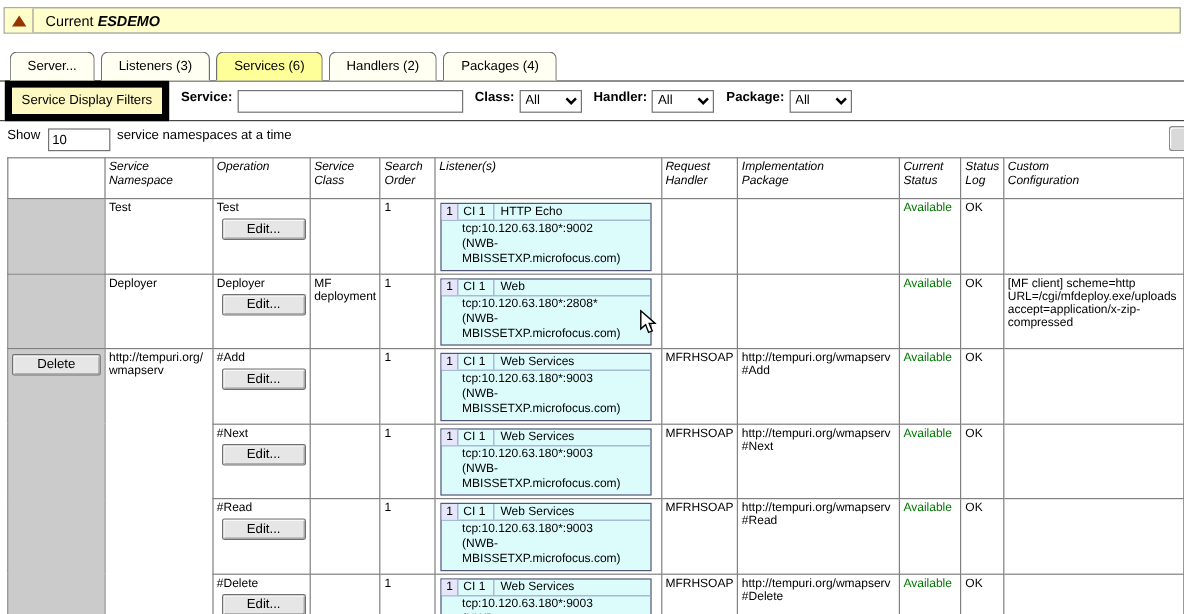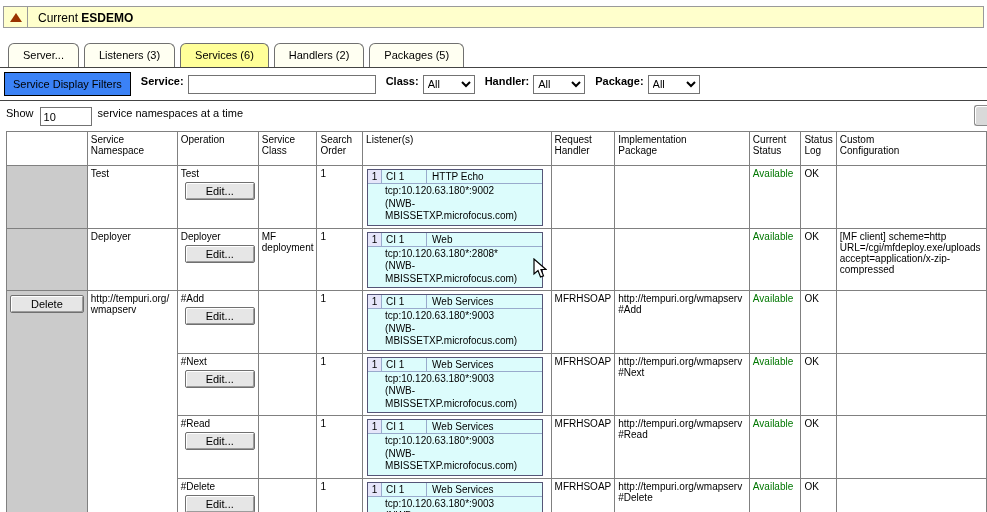--- a/index.html
+++ b/index.html
@@ -23,41 +23,41 @@
     width: 24px; border-right: 1px solid #9a9a9a;
     display: flex; align-items: center; justify-content: center;
     cursor: pointer; background: #ffffcc;
   }
   .triangle {
     width: 0; height: 0;
     border-left: 6px solid transparent; border-right: 6px solid transparent;
     border-bottom: 9px solid #993300;
   }
   .topbar-label { padding: 4px 10px; font-size: 12px; }
-  .topbar-label b { font-weight: bold; }
+  .topbar-label b { font-weight: bold; font-style: italic; }
 
   
   .tabs { display: flex; gap: 5px; margin: 15px 0 0 8px; position: relative; z-index: 2; }
   .tab {
     border: 1px solid #707070; border-bottom: none;
     border-radius: 6px 6px 0 0;
     background: #fffff2;
     padding: 5px 14px 5px 14px;
     height: 24px; cursor: pointer; text-align: right;
   }
   .tab.active { background: #ffff99; margin-bottom: -1px; padding-bottom: 6px; }
 
   
   .filterbar {
     border-top: 1px solid #444; border-bottom: 1px solid #444;
     display: flex; align-items: center; gap: 10px;
     padding: 4px 4px; height: 34px; background: #fff;
   }
   .filter-title {
-    background: #3b82f6; border: 1px solid #000000;
+    background: #fef9c3; border: 6px solid #000000;
     padding: 5px 8px; white-space: nowrap;
   }
   .flabel { font-weight: bold; white-space: nowrap; }
   .txt-input {
     width: 188px; height: 19px; border: 1px solid #737373;
     background: #fff; font-family: "Liberation Sans", sans-serif; font-size: 11px; padding: 1px 3px;
   }
   .sel {
     height: 19px; border: 1px solid #737373; background: #fff;
     font-family: "Liberation Sans", sans-serif; font-size: 11px; min-width: 52px;
@@ -83,21 +83,21 @@
 
   
   table.svc-table {
     border-collapse: collapse; table-layout: fixed;
     margin-left: 6px; font-size: 10px;
   }
   .svc-table th, .svc-table td {
     border: 1px solid #808080; vertical-align: top;
     padding: 2px 3px; text-align: left; overflow: hidden;
   }
-  .svc-table th { font-weight: normal; white-space: pre-line; height: 34px; background: #fff; }
+  .svc-table th { font-weight: normal; white-space: pre-line; height: 34px; background: #fff; font-style: italic; }
   tr.rh50 td { height: 50px; }
   tr.rh56 td { height: 56px; }
   td.action-cell { background: #cbcbcb; text-align: center; }
   td.status { color: #007700; }
   td.cfg { white-space: pre-line; }
   td.wrap { overflow-wrap: break-word; word-break: break-all; }
 
   
   .btn {
     font-family: "Liberation Sans", sans-serif; font-size: 11px;
@@ -111,21 +111,21 @@
   
   .listener-box {
     border: 1px solid #555577; background: #dcfcfc;
     width: 176px; margin: 1px 0 0 1px; font-size: 10px;
   }
   .l-head { display: flex; align-items: stretch; border-bottom: 1px solid #99aacc; }
   .l-num {
     width: 14px; background: #e6e6fa; border-right: 1px solid #99aacc;
     text-align: center; padding: 1px 0;
   }
-  .l-ci { width: 45px; border-right: 1px solid #99aacc; padding: 1px 4px; }
+  .l-ci { width: 30px; border-right: 1px solid #99aacc; padding: 1px 4px; }
   .l-name { flex: 1; padding: 1px 5px; }
   .l-body { padding: 1px 19px 2px 17px; line-height: 1.25; }
 
   .op-name { margin-bottom: 1px; }
 
   
   .cursor { position: absolute; left: 533px; top: 258px; z-index: 10; pointer-events: none; }
 </style>
 </head>
 <body>
@@ -137,21 +137,21 @@
   <div class="topbar-label">
     <span>Current</span>&nbsp;<b>ESDEMO</b>
   </div>
 </div>
 
 <div class="tabs">
   <div class="tab">Server...</div>
   <div class="tab">Listeners (3)</div>
   <div class="tab active">Services (6)</div>
   <div class="tab">Handlers (2)</div>
-  <div class="tab">Packages (5)</div>
+  <div class="tab">Packages (4)</div>
 </div>
 
 <div class="filterbar">
   <span class="filter-title">Service Display Filters</span>
   <span class="fgroup">
     <span class="flabel">Service:</span>
     <input class="txt-input" type="text" value="" style="">
   </span>
   <span class="fgroup">
     <span class="flabel">Class:</span>

